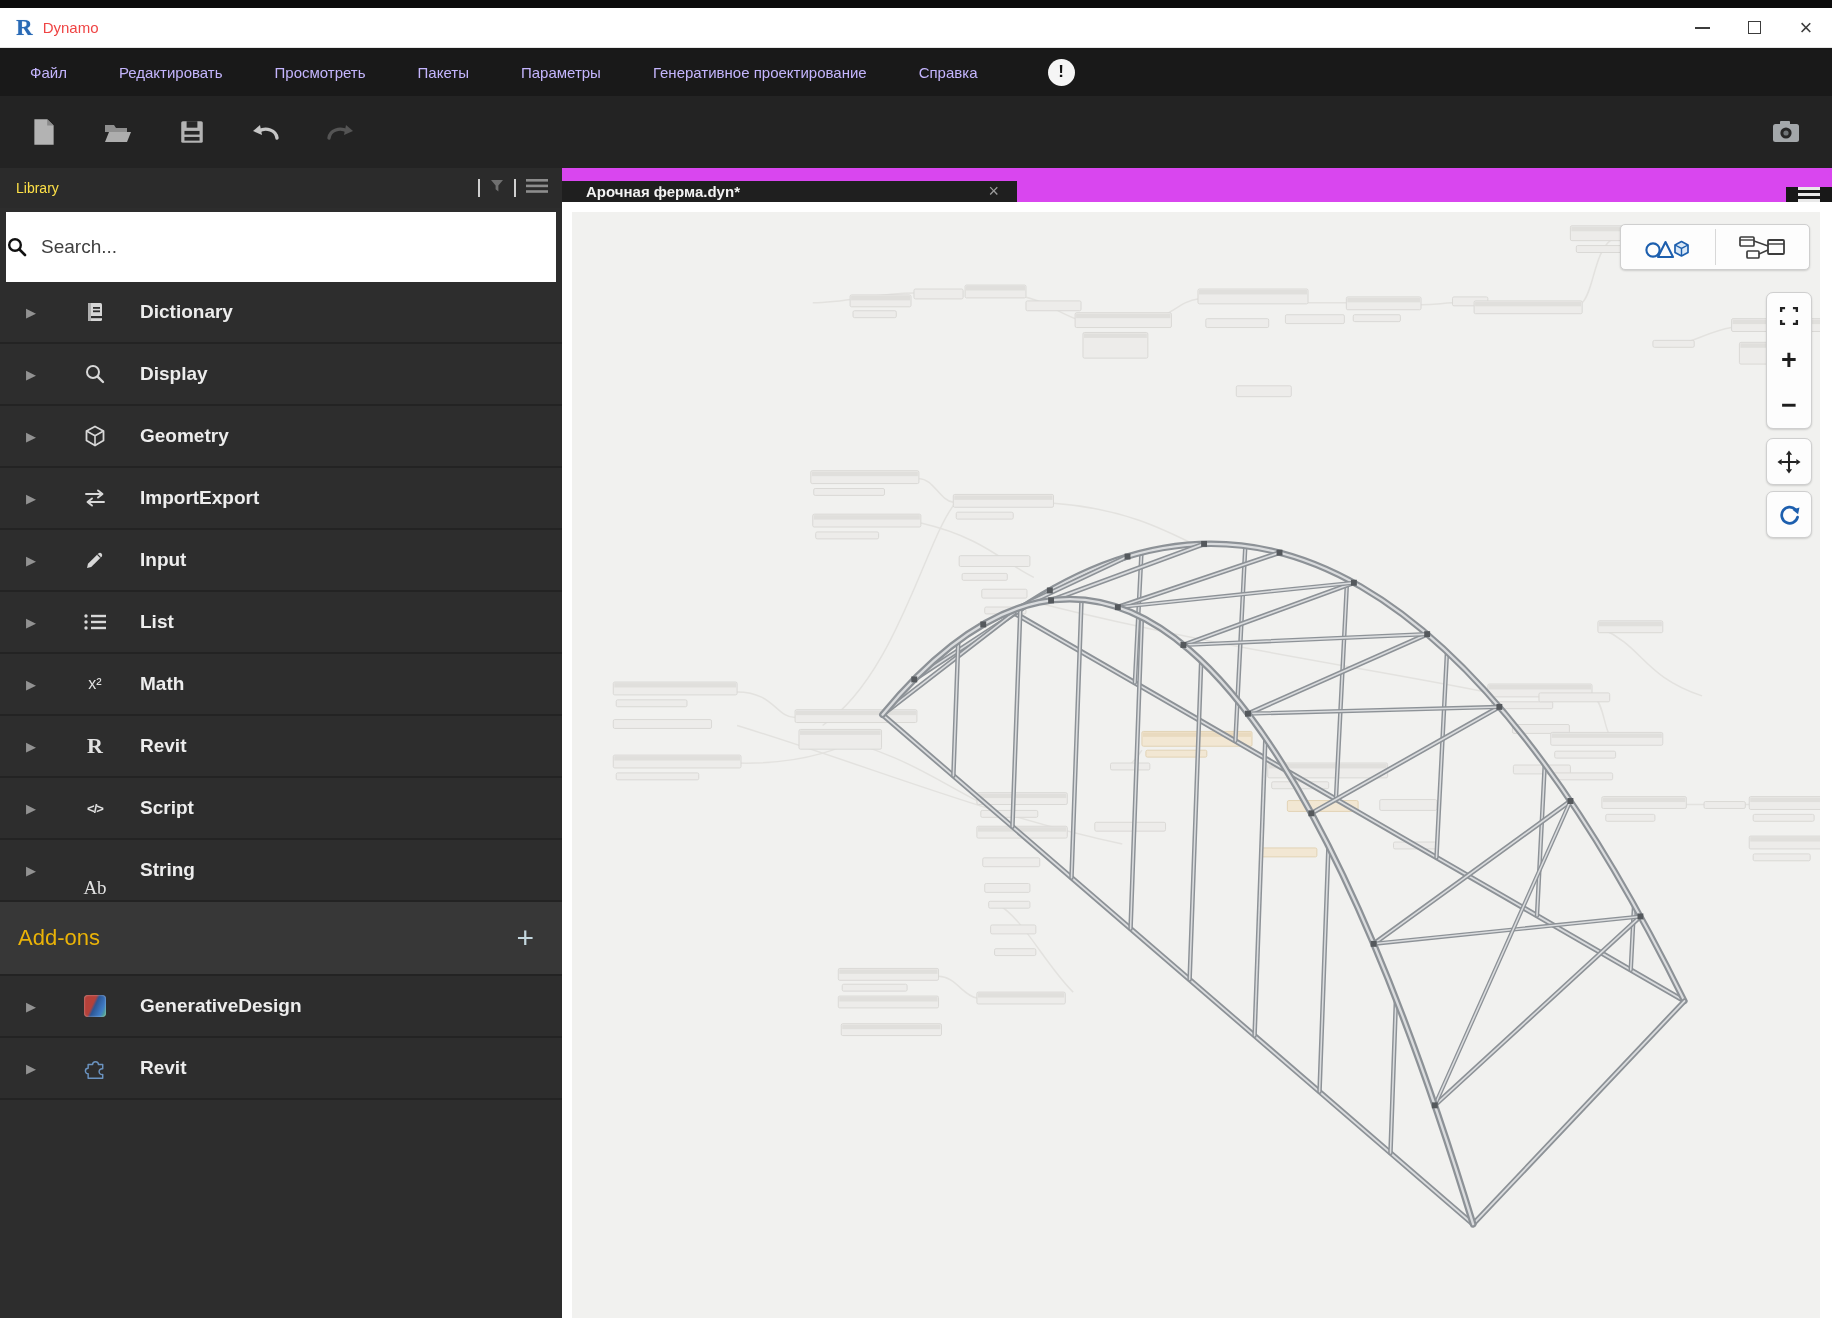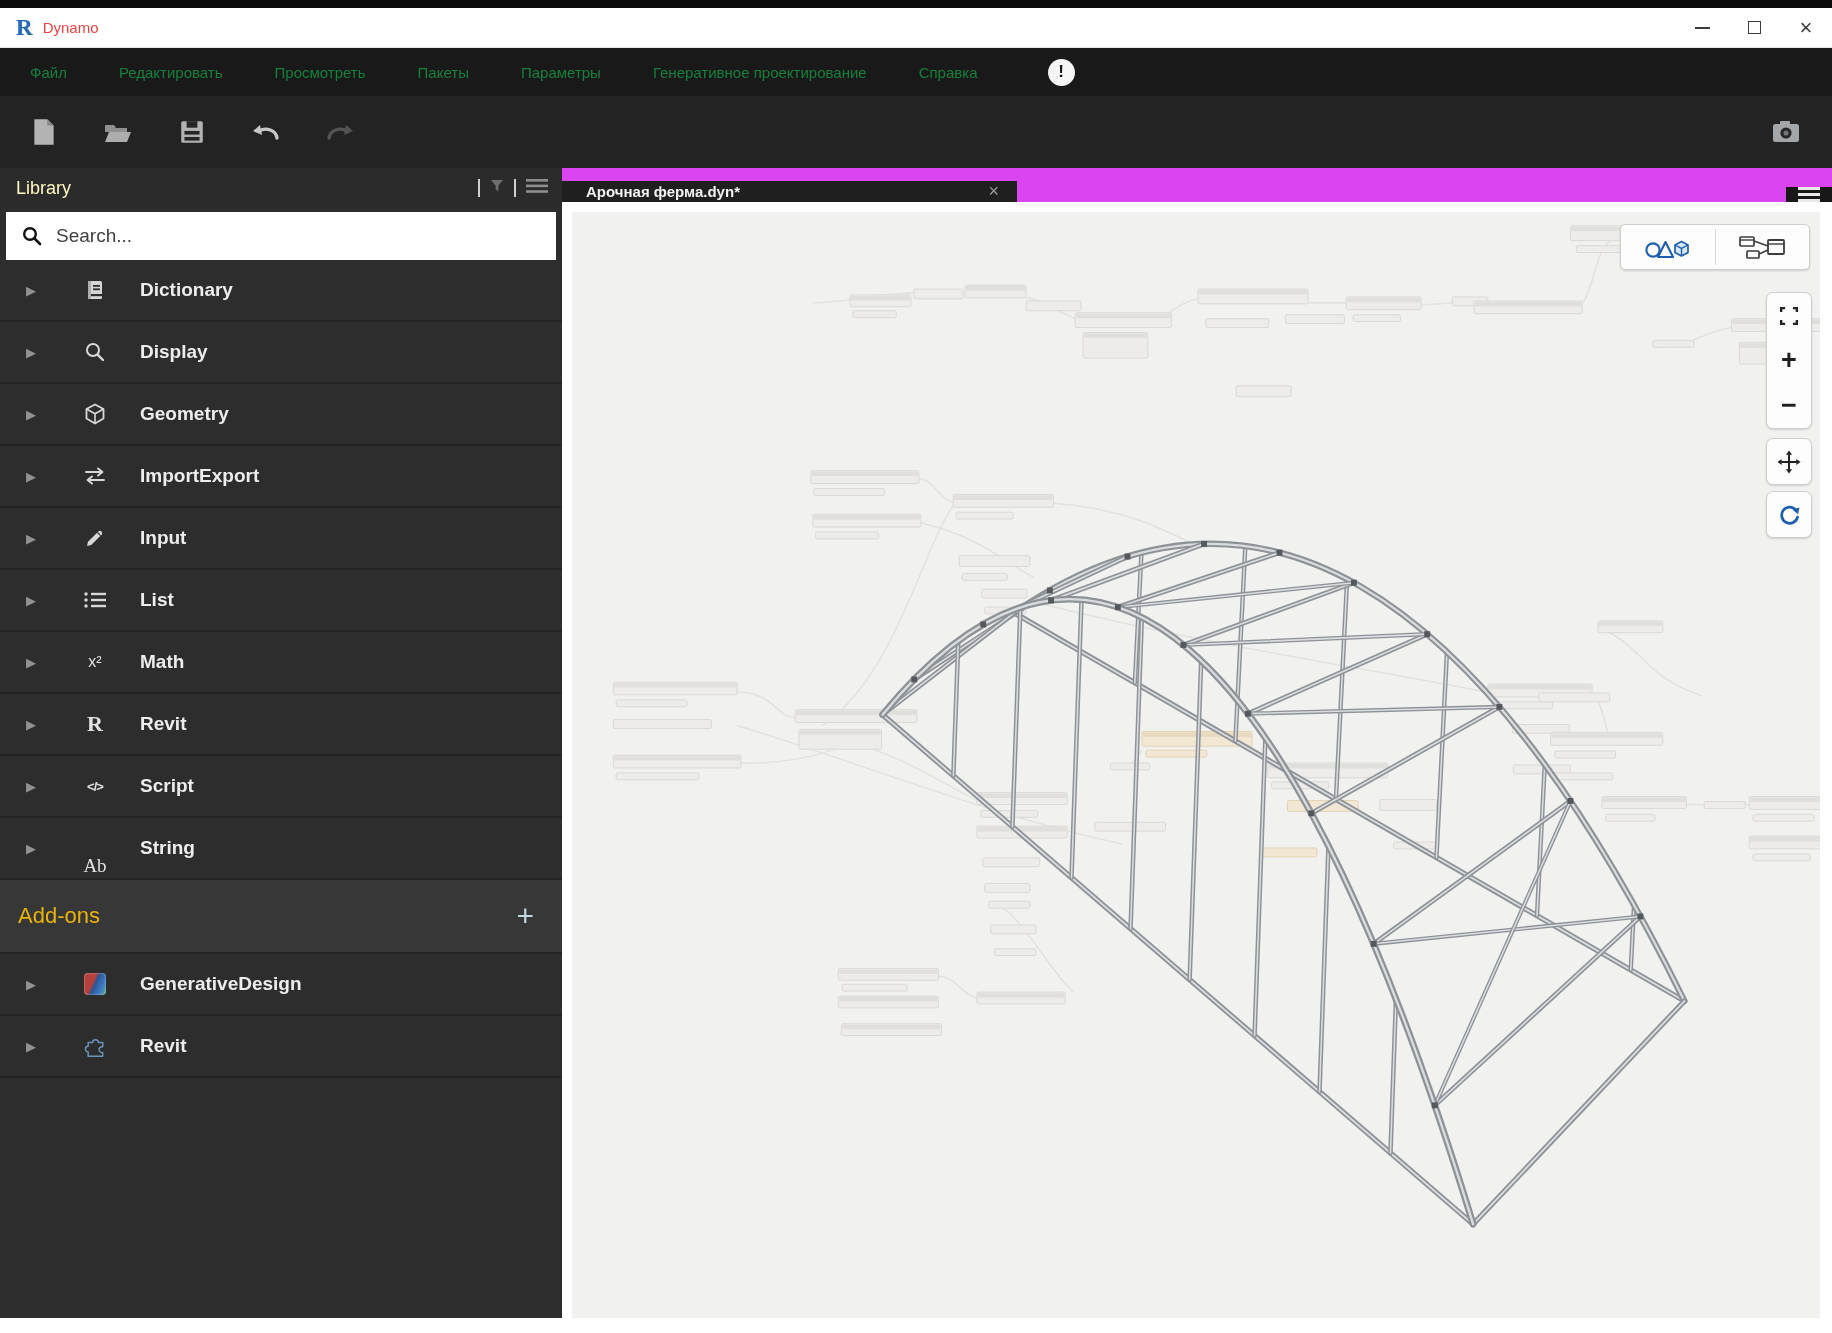--- a/index.html
+++ b/index.html
@@ -15,38 +15,38 @@
   .app-logo { font-family:"Liberation Serif", serif; font-weight:bold; font-size:23px; color:#2a6ab5; margin-right:10px; line-height:1; text-shadow:0 0 1px #9cc0e8; }
   .app-title { font-size:15px; color:#ef4444; }
   .win-controls { margin-left:auto; display:flex; height:100%; }
   .win-btn { width:52px; height:100%; display:flex; align-items:center; justify-content:center; color:#3c3c3c; cursor:default; }
   .win-btn .bar { width:15px; height:2px; background:#3c3c3c; }
   .win-btn .box { width:13px; height:13px; border:1.6px solid #3c3c3c; }
   .win-btn.close { font-size:22px; font-weight:300; }
 
   
   .menubar { height:48px; background:#191919; display:flex; align-items:center; padding-left:30px; gap:52px; }
-  .menu-item { color:#15803d; font-size:15px; white-space:nowrap; }
+  .menu-item { color:#c4b5fd; font-size:15px; white-space:nowrap; }
   .alert-btn { width:27px; height:27px; border-radius:50%; background:#f5f5f5; color:#111; display:flex; align-items:center; justify-content:center; font-weight:bold; font-size:17px; margin-left:18px; }
 
   
   .toolbar { height:72px; background:#232323; display:flex; align-items:center; padding:0 30px 0 28px; gap:42px; }
   .tool-btn { width:32px; height:32px; display:flex; align-items:center; justify-content:center; }
   .toolbar .spacer { flex:1; }
 
   
   .content { display:flex; height:1150px; }
 
   
   .library { width:562px; background:#2d2d2d; display:flex; flex-direction:column; }
   .lib-header { height:40px; display:flex; align-items:center; padding:0 14px 0 16px; background:#2b2b2b; }
-  .lib-title { color:#fef9c3; font-size:18px; }
+  .lib-title { color:#fde047; font-size:14px; }
   .lib-header-icons { margin-left:auto; display:flex; align-items:center; gap:10px; }
   .vbar { width:2px; height:18px; background:#cfcfcf; }
-  .search-wrap { margin:4px 6px 0 6px; height:48px; background:#ffffff; display:flex; align-items:center; padding:0 16px; }
+  .search-wrap { margin:4px 6px 0 6px; height:70px; background:#ffffff; display:flex; align-items:center; padding:0 1px; }
   .search-input { border:none; outline:none; flex:1; font-size:19px; color:#222; margin-left:14px; font-family:"Liberation Sans",sans-serif; }
   .search-input::placeholder { color:#3f3f3f; opacity:1; }
   .lib-row { height:62px; display:flex; align-items:center; padding-left:26px; border-bottom:2px solid #232323; background:#2d2d2d; }
   .caret { color:#929292; font-size:13px; width:26px; }
   .row-icon { width:30px; margin-left:28px; display:flex; align-items:center; justify-content:center; color:#dedede; }
   .row-icon .txt { font-size:16px; color:#e2e2e2; }
   .row-icon .txt.big { font-family:"Liberation Serif", serif; font-weight:bold; font-size:22px; }
   .row-icon .txt.serif { font-family:"Liberation Serif", serif; font-size:19px;margin-top:36px; }
   .row-icon .txt.code { font-size:13px; font-weight:bold; letter-spacing:-1px; }
   .row-label { color:#ededed; font-size:19px; font-weight:600; margin-left:30px; }

